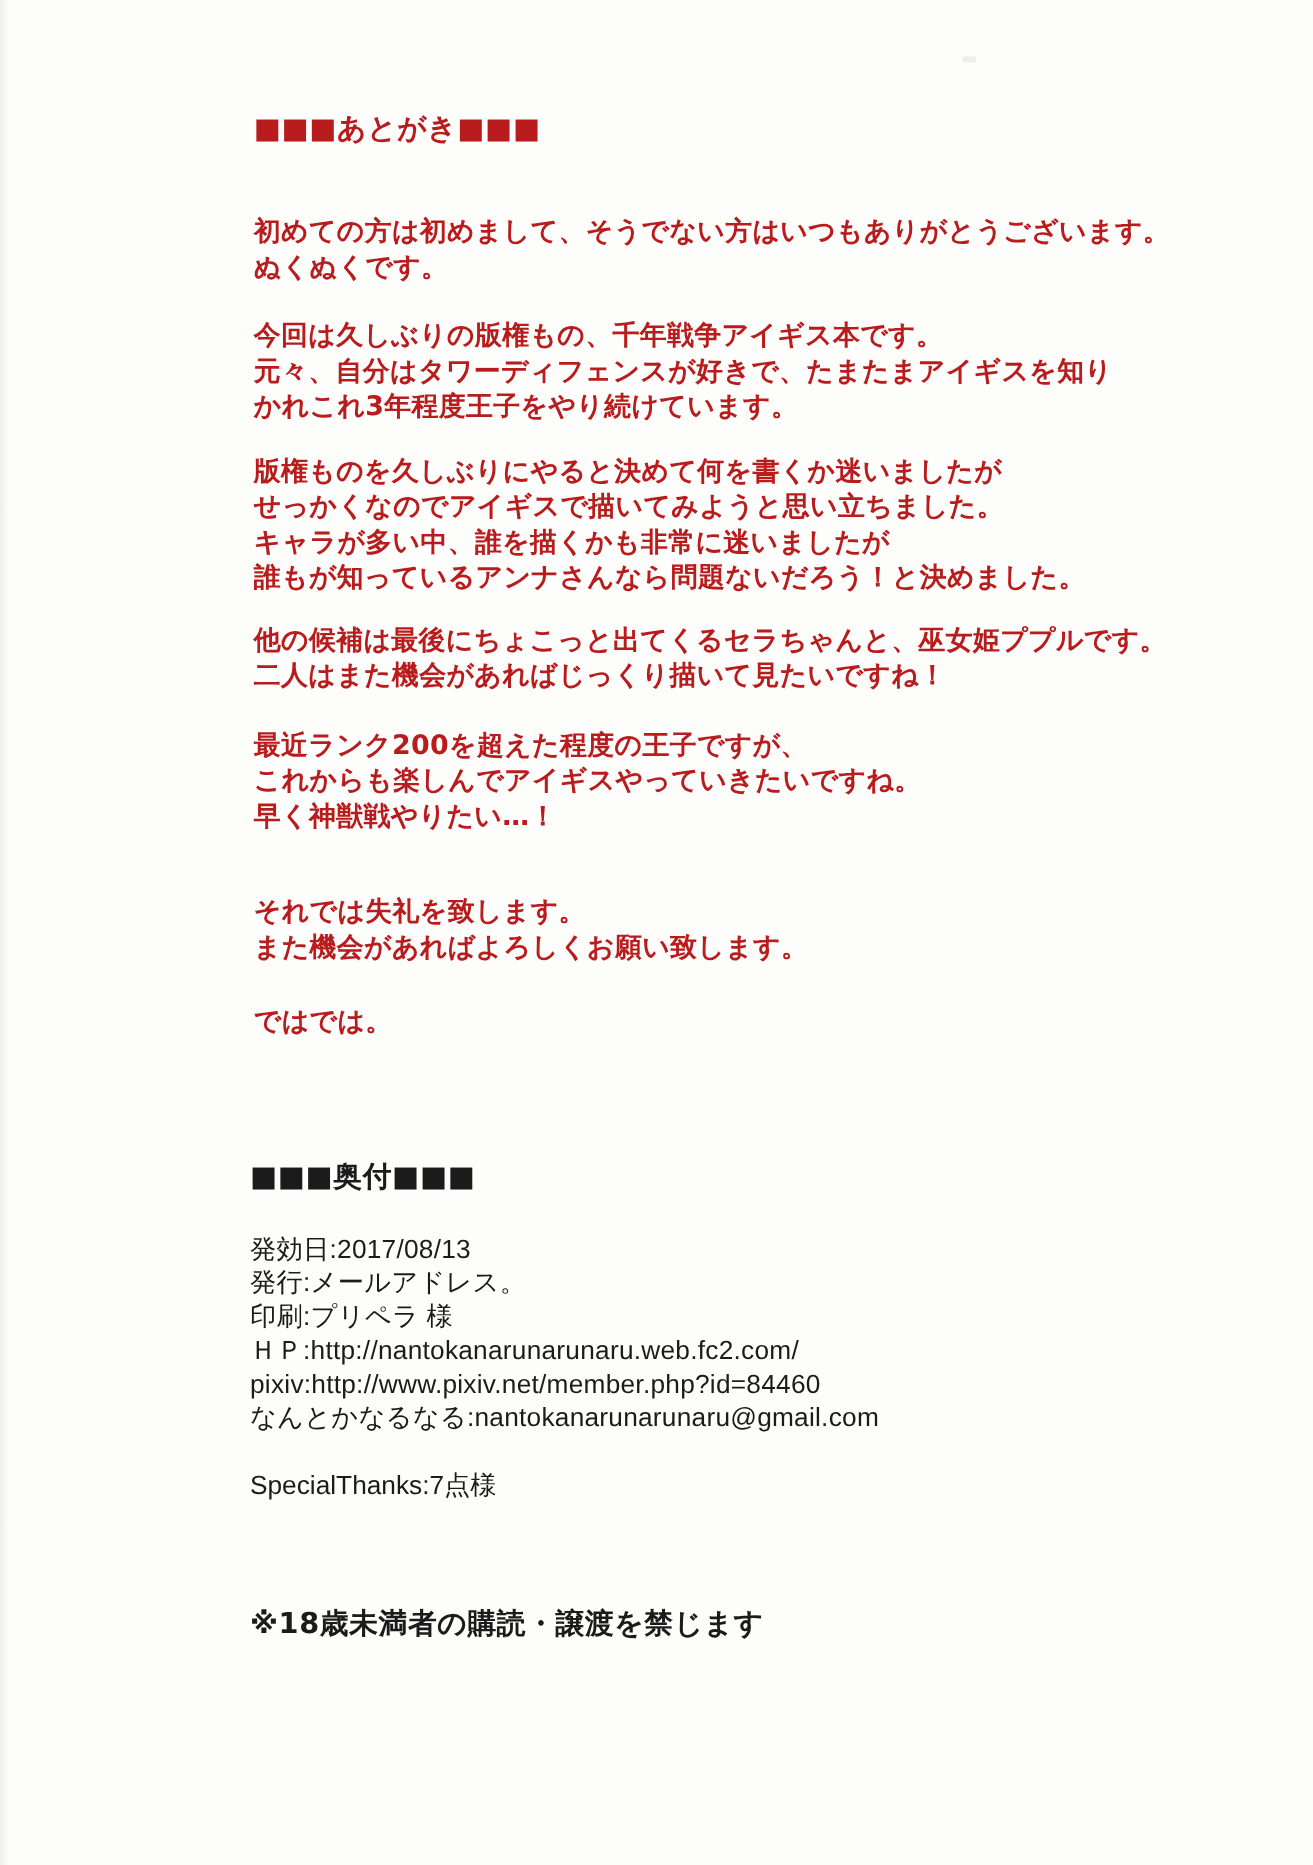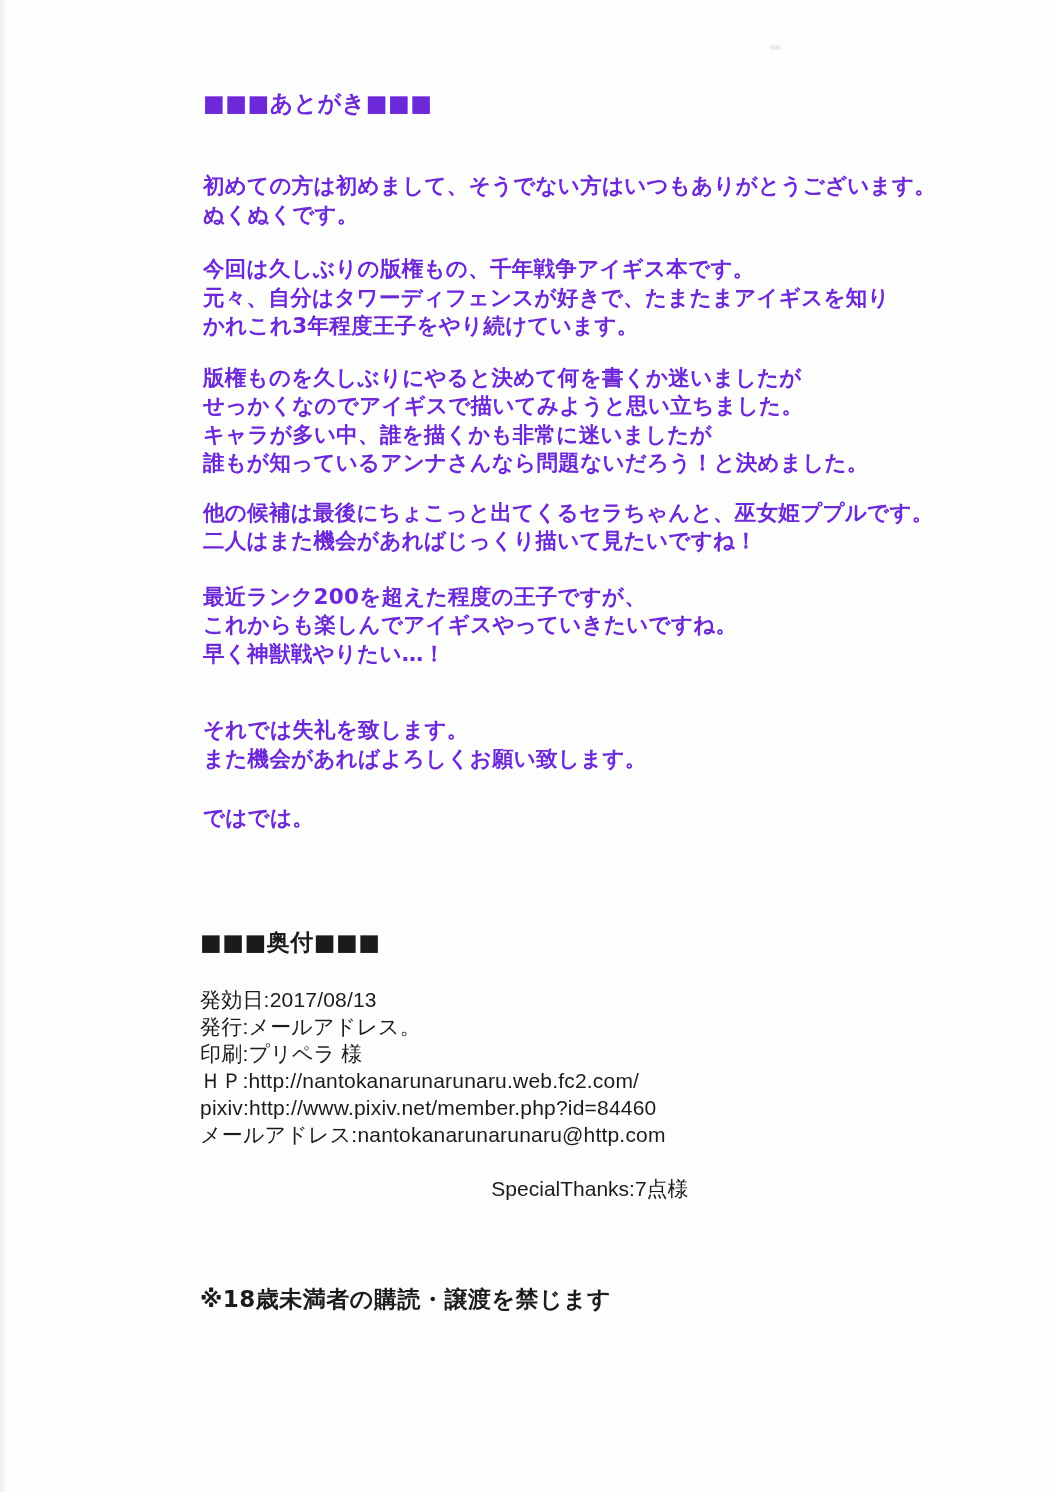--- a/index.html
+++ b/index.html
@@ -43,21 +43,21 @@
   }
   .afterword {
     position: absolute;
     left: 203px;
     top: 91px;
     width: 760px;
     font-size: 21.5px;
     line-height: 28.5px;
     font-weight: 700;
     letter-spacing: 0.3px;
-    color: #6d28d9;
+    color: #b91c1c;
   }
   .afterword .heading {
     font-size: 23px;
     line-height: 25px;
     font-weight: 800;
     letter-spacing: 0.5px;
     margin: 0;
   }
   .para { margin: 0; }
   .para.p1 { margin-top: 56px; }
@@ -88,21 +88,20 @@
     font-size: 21px;
     line-height: 27px;
     font-weight: 500;
     letter-spacing: 0.2px;
   }
   .colophon .thanks {
     margin-top: 27px;
     font-size: 21px;
     line-height: 27px;
     font-weight: 500;
-    text-align: center;
   }
   .colophon .notice {
     margin-top: 84px;
     font-size: 23px;
     line-height: 27px;
     font-weight: 700;
     letter-spacing: 0.5px;
     font-family: "DejaVu Sans", sans-serif;
   }
 </style>
@@ -157,20 +156,20 @@
 
   <section class="colophon">
     <h2 class="heading">■■■奥付■■■</h2>
 
     <div class="entries">
       <div>発効日:2017/08/13</div>
       <div>発行:メールアドレス。</div>
       <div>印刷:プリペラ 様</div>
       <div>ＨＰ:http://nantokanarunarunaru.web.fc2.com/</div>
       <div>pixiv:http://www.pixiv.net/member.php?id=84460</div>
-      <div>メールアドレス:nantokanarunarunaru@http.com</div>
+      <div>なんとかなるなる:nantokanarunarunaru@gmail.com</div>
     </div>
 
     <div class="thanks">SpecialThanks:7点様</div>
 
     <div class="notice">※18歳未満者の購読・譲渡を禁じます</div>
   </section>
 </div>
 
 </body></html>

